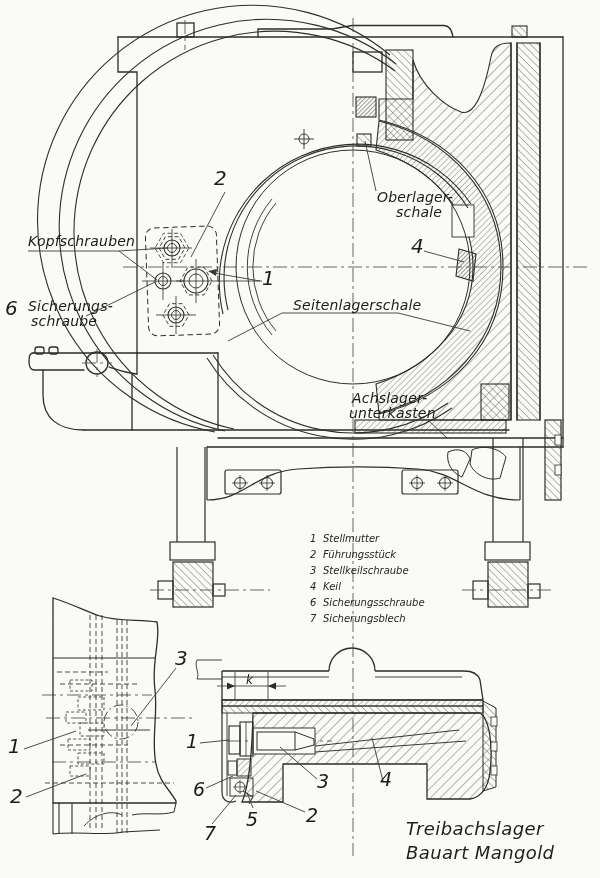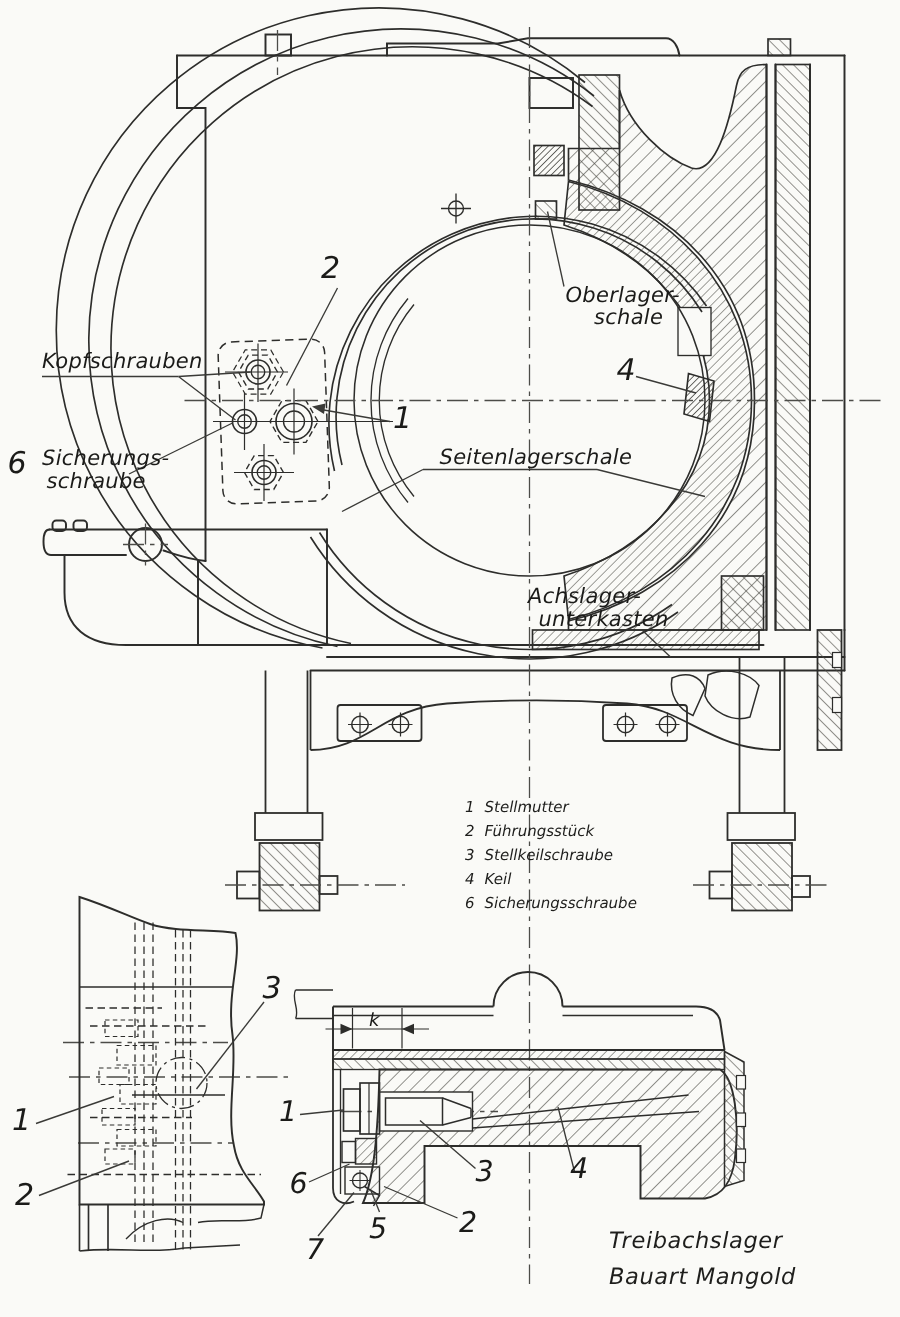--- a/index.html
+++ b/index.html
@@ -11,21 +11,21 @@
   svg{position:absolute;left:0;top:0;}
   .lbl{position:absolute;font-style:italic;color:#1b1b19;white-space:nowrap;
        font-family:"DejaVu Sans",sans-serif;letter-spacing:.2px;line-height:1.05;}
   .small{font-size:14px;}
   .num{font-size:20px;font-weight:500;}
   .numsec{font-size:19px;font-weight:500;}
   .dimk{font-size:12px;}
   .legend{position:absolute;left:310px;top:531px;font-style:italic;font-size:10px;}
   .legend .row{height:16px;line-height:16px;white-space:nowrap;}
   .legend .n{display:inline-block;min-width:9px;margin-right:4px;}
-  .title{position:absolute;left:406px;font-size:15px;font-style:italic;letter-spacing:.4px;}
+  .title{position:absolute;left:406px;font-size:18px;font-style:italic;letter-spacing:.4px;}
 </style>
 </head>
 <body>
 
 <div id="stage">
 
 <svg width="600" height="878" viewBox="0 0 600 878">
   <defs>
     <pattern id="h1" width="7" height="7" patternUnits="userSpaceOnUse" patternTransform="rotate(45)">
       <line x1="0" y1="0" x2="0" y2="7" stroke="#4a4943" stroke-width="0.8"></line>
@@ -276,28 +276,29 @@
   <div class="lbl num" style="left:5px;top:298px;">6</div>
   <div class="lbl small" style="left:28px;top:299px;">Sicherungs-</div>
   <div class="lbl small" style="left:31px;top:314px;text-align:center;">schraube</div>
   <div class="lbl num" style="left:214px;top:168px;">2</div>
   <div class="lbl num" style="left:262px;top:268px;">1</div>
   <div class="lbl small" style="left:377px;top:190px;">Oberlager-</div>
   <div class="lbl small" style="left:396px;top:205px;">schale</div>
   <div class="lbl num" style="left:411px;top:236px;">4</div>
   <div class="lbl small" style="left:293px;top:298px;">Seitenlagerschale</div>
   <div class="lbl small" style="left:352px;top:391px;">Achslager-</div>
-  <div class="lbl small" style="left:359px;top:406px;">unterkasten</div>
+  <div class="lbl small" style="left:349px;top:406px;">unterkasten</div>
 
   <div class="legend">
     <div class="row"><span class="n">1</span><span>Stellmutter</span></div>
     <div class="row"><span class="n">2</span><span>Führungsstück</span></div>
     <div class="row"><span class="n">3</span><span>Stellkeilschraube</span></div>
     <div class="row"><span class="n">4</span><span>Keil</span></div>
     <div class="row"><span class="n">6</span><span>Sicherungsschraube</span></div>
+    <div class="row"><span class="n">7</span><span>Sicherungsblech</span></div>
   </div>
 
   <div class="lbl num" style="left:175px;top:648px;">3</div>
   <div class="lbl num" style="left:8px;top:736px;">1</div>
   <div class="lbl num" style="left:10px;top:786px;">2</div>
 
   <div class="lbl numsec" style="left:186px;top:732px;">1</div>
   <div class="lbl numsec" style="left:193px;top:780px;">6</div>
   <div class="lbl numsec" style="left:204px;top:824px;">7</div>
   <div class="lbl numsec" style="left:246px;top:810px;">5</div>

